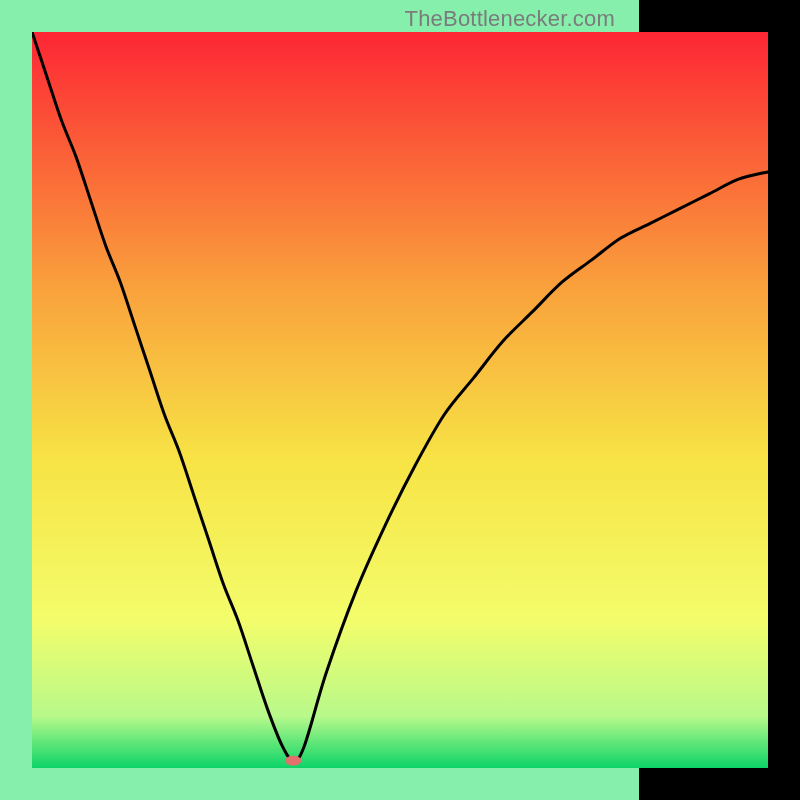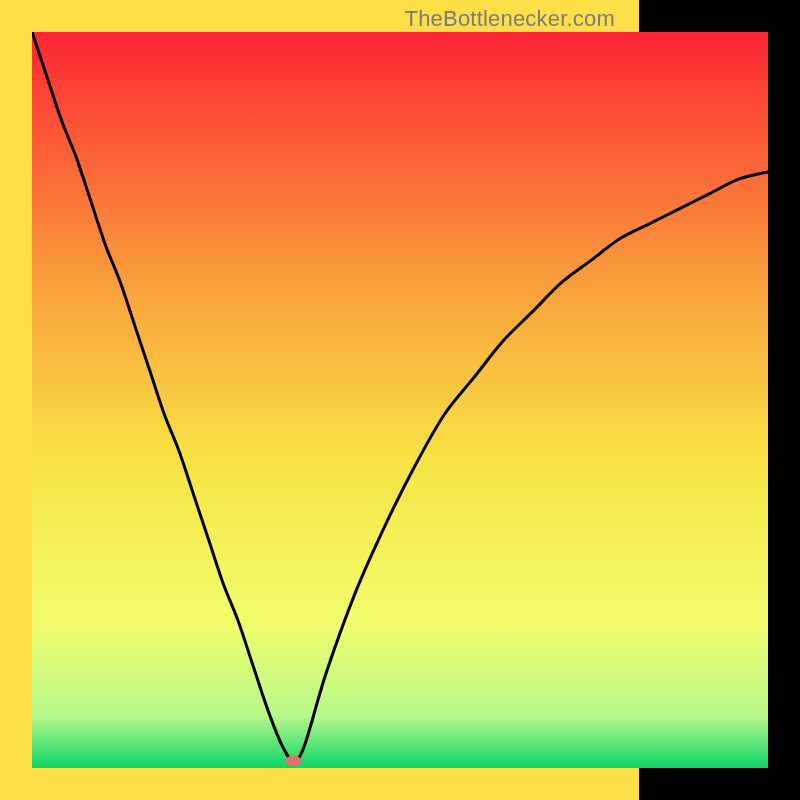--- a/index.html
+++ b/index.html
@@ -9,21 +9,21 @@
     height: 800px;
     overflow: hidden;
     background: #000;
     font-family: Arial, Helvetica, sans-serif;
   }
   .frame {
     position: absolute;
     left: 0; top: 0;
     width: 639px;
     height: 800px;
-    background: #fde047;
+    background: #86efac;
   }
   .plot-area {
     position: absolute;
     left: 32px;
     top: 32px;
     width: 736px;
     height: 736px;
   }
   .plot-svg {
     width: 100%;

